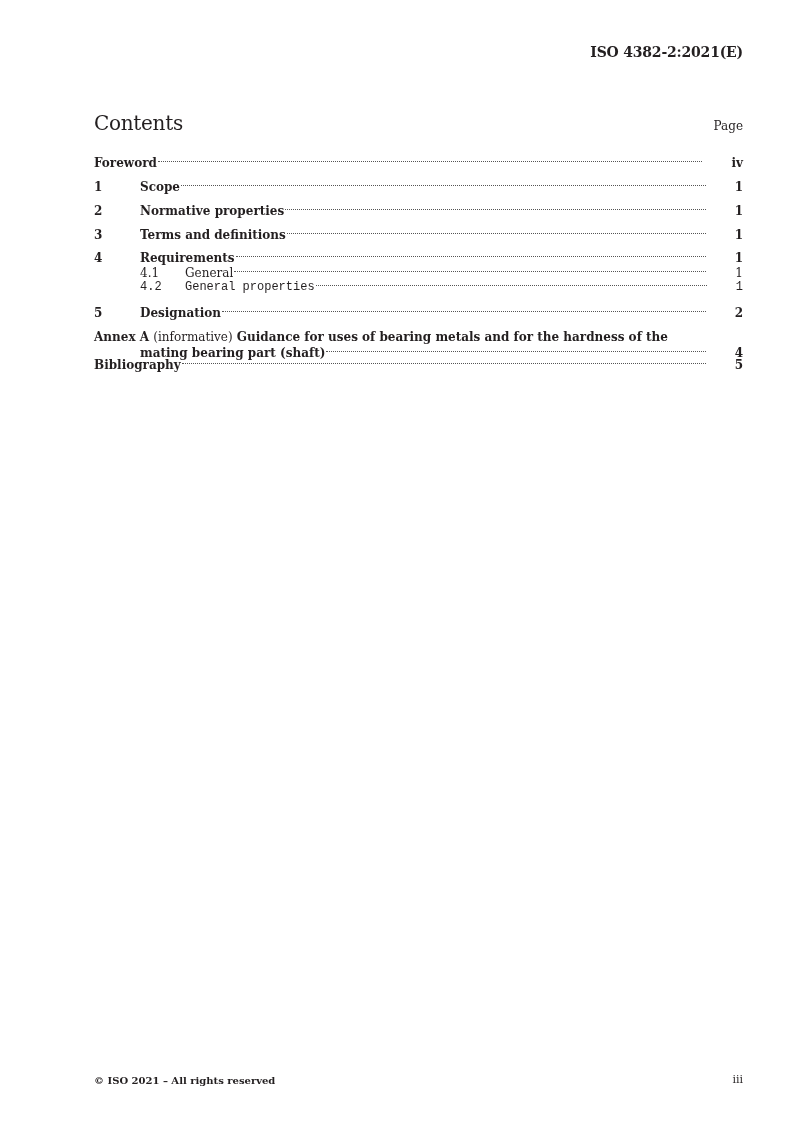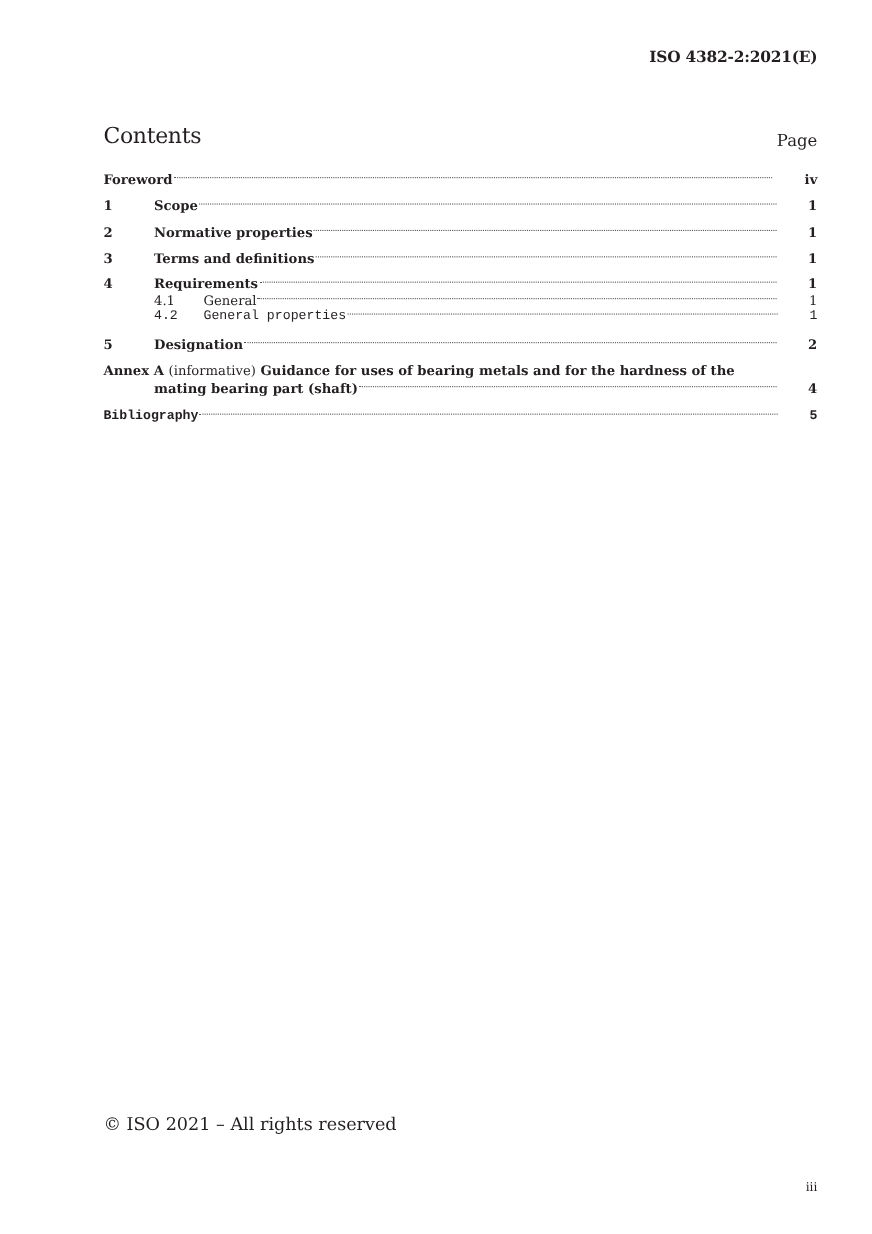--- a/index.html
+++ b/index.html
@@ -10,21 +10,21 @@
     .header-ref {
       position: absolute; right: 50px; top: 44px;
       font-weight: bold; font-size: 14px; letter-spacing: -0.2px;
     }
     .contents-title {
       position: absolute; left: 94px; top: 111px;
       font-weight: normal; font-size: 20px; letter-spacing: -0.3px;
     }
     .page-label {
       position: absolute; right: 50px; top: 119px;
-      font-size: 15px;
+      font-size: 12px;
     }
     .toc { position: absolute; left: 94px; right: 50px; top: 156px; }
     .row {
       display: flex; align-items: center; font-size: 12px; line-height: 14px;
       position: absolute; left: 0; right: 0;
     }
     .row.bold { font-weight: bold; }
     .row.sub { font-size: 12px; font-weight: normal; line-height: 12px; }
     .num { flex: 0 0 auto; }
     .title-text { flex: 0 0 auto; white-space: nowrap; }
@@ -32,21 +32,21 @@
       flex: 1 1 auto; border-bottom: 1px dotted #555; margin: 0 1px;
       position: relative; top: -2px; height: 0;
     }
     .pg { flex: 0 0 auto; margin-left: 28px; }
     .annex-line1 {
       position: absolute; left: 0; right: 0; font-size: 12px; line-height: 14px;
       font-weight: bold; white-space: nowrap;
     }
     .annex-line1 .informative { font-weight: normal; }
     .footer-left {
-      position: absolute; left: 94px; top: 1012px; font-size: 16px;
+      position: absolute; left: 94px; top: 1075px; font-size: 10px; font-weight: bold;
     }
     .footer-right {
       position: absolute; right: 50px; top: 1073px; font-size: 11px;
     }
   </style>
 </head>
 <body>
 
 <div class="header-ref">ISO 4382-2:2021(E)</div>
 
@@ -114,21 +114,21 @@
     <span>Annex A</span>
     <span class="informative">(informative)</span>
     <span>Guidance for uses of bearing metals and for the hardness of the</span>
   </div>
   <div class="row bold" style="top:190px; left:46px;">
     <span class="title-text">mating bearing part (shaft)</span>
     <span class="leader"></span>
     <span class="pg">4</span>
   </div>
 
-  <div class="row bold" style="top:215px;font-family:Liberation Mono, monospace;">
+  <div class="row bold" style="top:202px;">
     <span class="title-text">Bibliography</span>
     <span class="leader"></span>
     <span class="pg">5</span>
   </div>
 </div>
 
 <div class="footer-left">© ISO 2021 – All rights reserved</div>
 <div class="footer-right">iii</div>
 
 </body></html>

